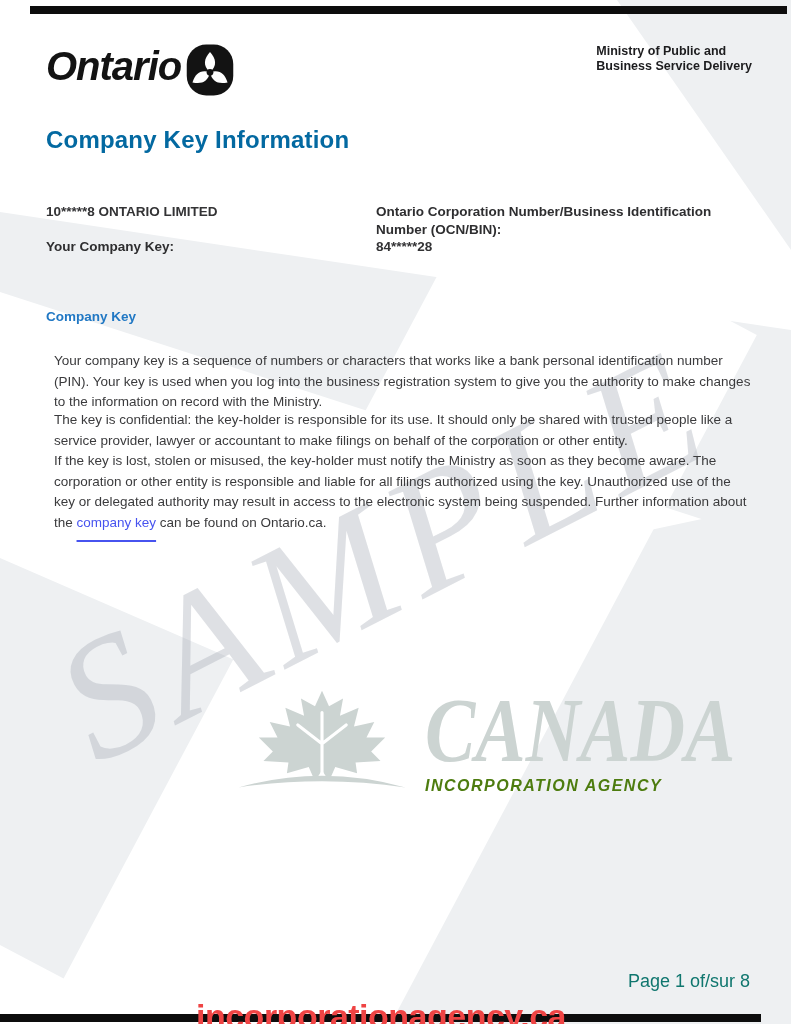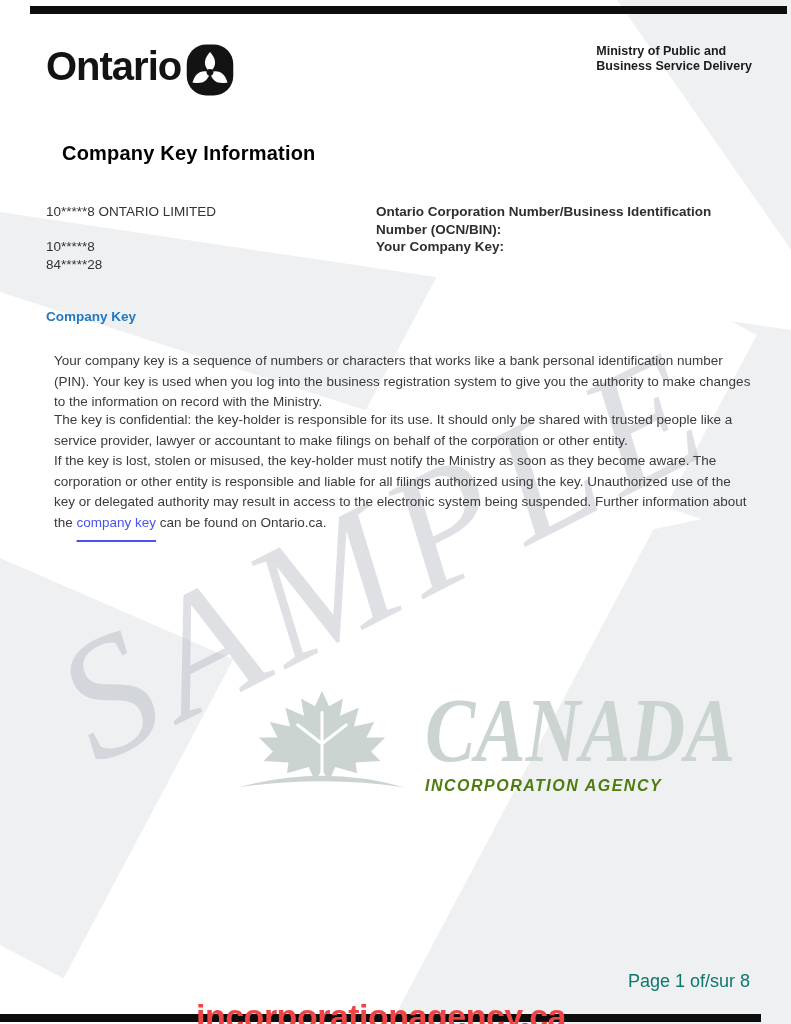--- a/index.html
+++ b/index.html
@@ -17,40 +17,40 @@
     position:absolute;left:195px;top:195px;width:310px;height:1150px;background:#ffffff;
     transform:rotate(28deg);pointer-events:none;
   }
   
   .bar{position:absolute;background:#0d0d0d;height:8px;}
   .bar-top{left:30px;top:6px;width:757px;}
   .bar-bottom{left:0;top:1014px;width:761px;}
   
   .wordmark{
     position:absolute;left:46px;top:46px;font-size:40px;font-weight:700;
-    letter-spacing:-1px;color:#131313;line-height:1;
+    letter-spacing:-1px;color:#131313;line-height:1;font-style:italic;
   }
   .trillium{position:absolute;left:186px;top:42px;width:48px;height:56px;}
   .ministry{
     position:absolute;right:39px;top:44px;text-align:left;
     font-size:12.5px;line-height:15px;font-weight:700;color:#1c1c1e;
   }
   
   .doc-title{
-    position:absolute;left:46px;top:126px;margin:16px;font-size:20px;font-weight:700;
-    letter-spacing:.2px;color:#000000;
+    position:absolute;left:46px;top:126px;margin:0;font-size:24px;font-weight:700;
+    letter-spacing:.2px;color:#0369a1;
   }
   
   .fields{
     position:absolute;left:46px;top:203px;width:700px;
     display:grid;grid-template-columns:330px 1fr;column-gap:0;row-gap:0;
     font-size:13.5px;line-height:17.5px;color:#2e2e30;
   }
   .f-label{font-weight:700;}
-  .f-value{font-weight:400;color:#333335;}
+  .f-value{font-weight:700;color:#333335;}
   
   .sec-heading{
     position:absolute;left:46px;top:309px;margin:0;font-size:13.5px;font-weight:700;
     color:#2178c4;
   }
   .para{
     position:absolute;left:46px;width:701px;margin:8px;
     font-size:13.5px;line-height:20.5px;color:#3b3b3d;white-space:pre-line;
   }
   .para-1{top:343px;}
@@ -127,21 +127,20 @@
   <div class="ministry">
     <div>Ministry of Public and</div>
     <div>Business Service Delivery</div>
   </div>
 
   <h1 class="doc-title">Company Key Information</h1>
 
   <div class="fields">
     <div class="f-value">10*****8 ONTARIO LIMITED</div>
     <div class="f-label">Ontario Corporation Number/Business Identification Number (OCN/BIN):</div>
-    <div class="f-value">10*****8</div>
     <div class="f-label">Your Company Key:</div>
     <div class="f-value">84*****28</div>
   </div>
 
   <h2 class="sec-heading">Company Key</h2>
 
   <p class="para para-1">Your company key is a sequence of numbers or characters that works like a bank personal identification number (PIN). Your key is used when you log into the business registration system to give you the authority to make changes to the information on record with the Ministry.</p>
 
   <p class="para para-2"><span>The key is confidential: the key-holder is responsible for its use. It should only be shared with trusted people like a service provider, lawyer or accountant to make filings on behalf of the corporation or other entity.
 If the key is lost, stolen or misused, the key-holder must notify the Ministry as soon as they become aware. The corporation or other entity is responsible and liable for all filings authorized using the key. Unauthorized use of the key or delegated authority may result in access to the electronic system being suspended. Further information about the </span><a class="key-link">company key</a><span> can be found on Ontario.ca.</span></p>

